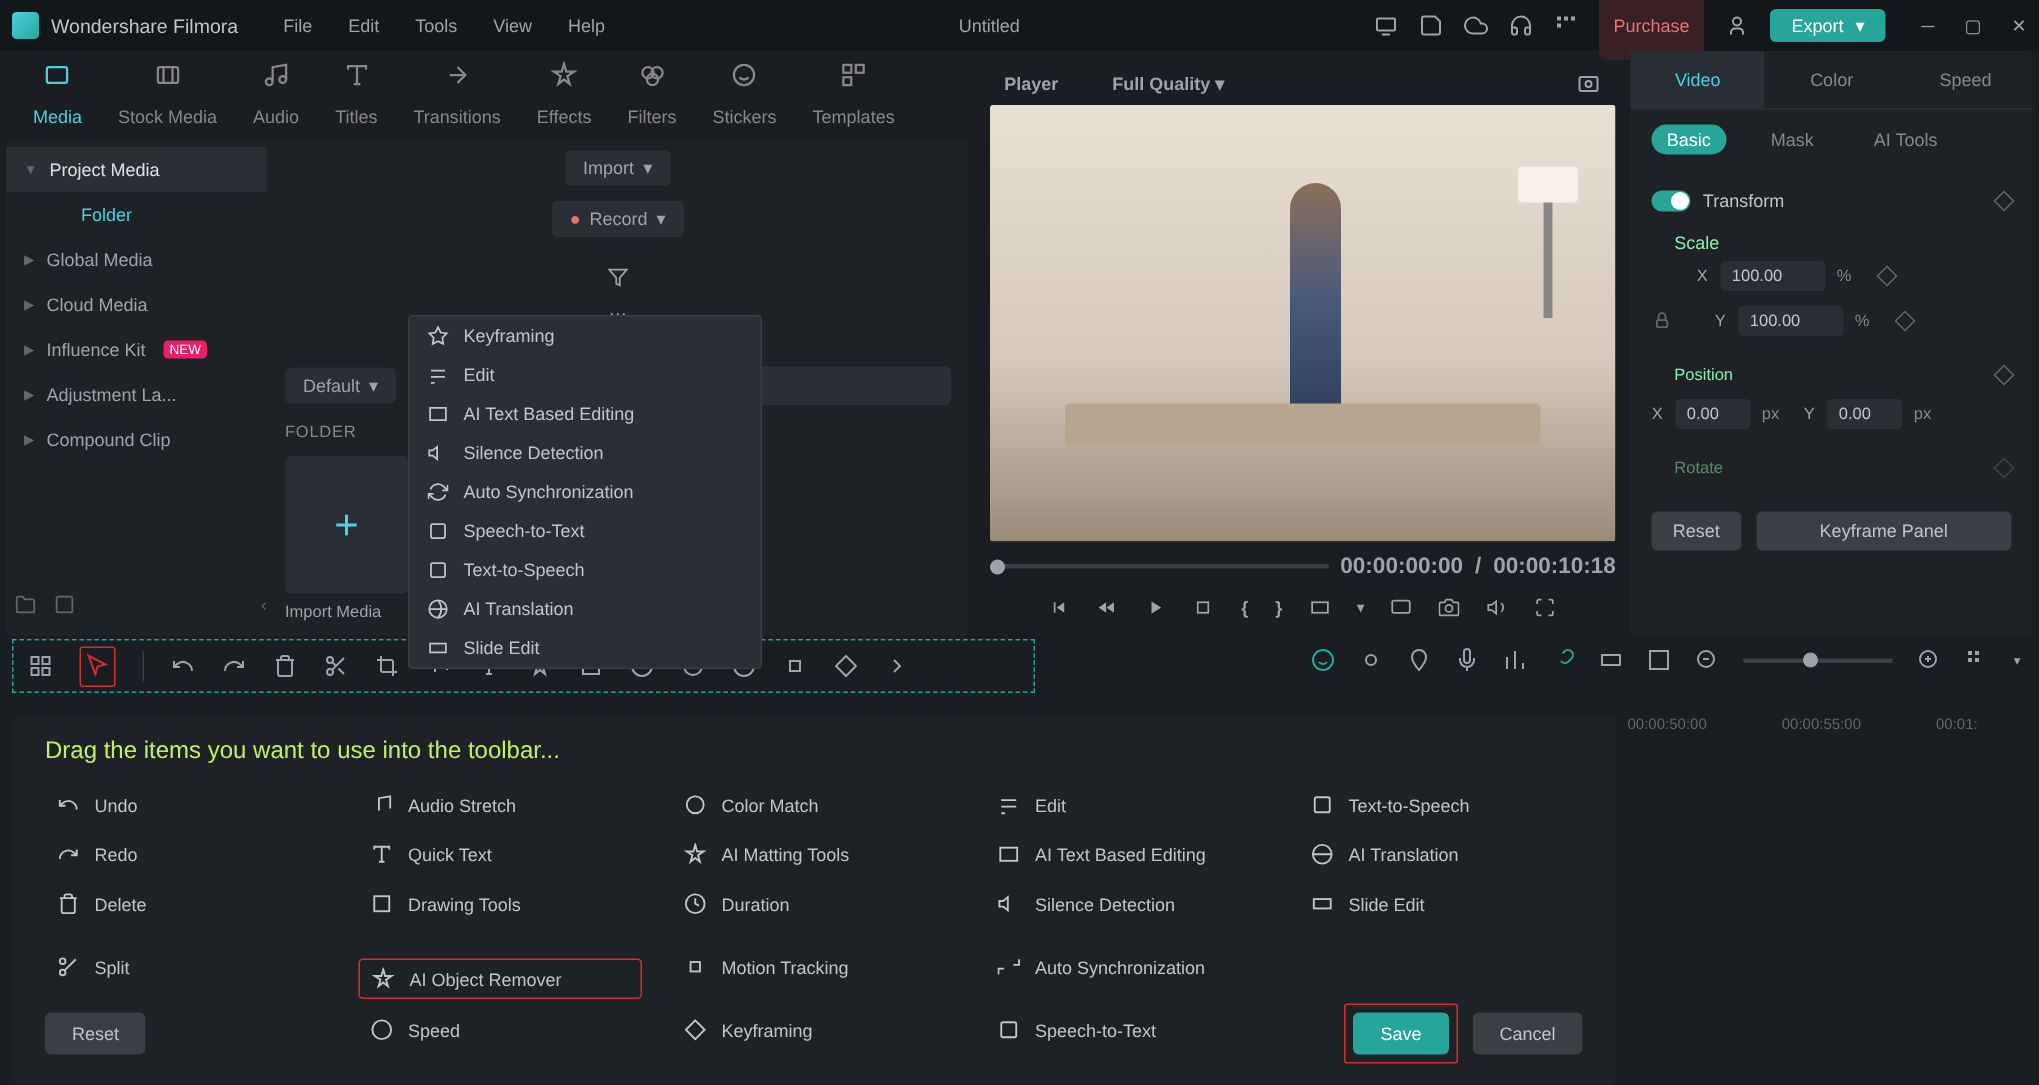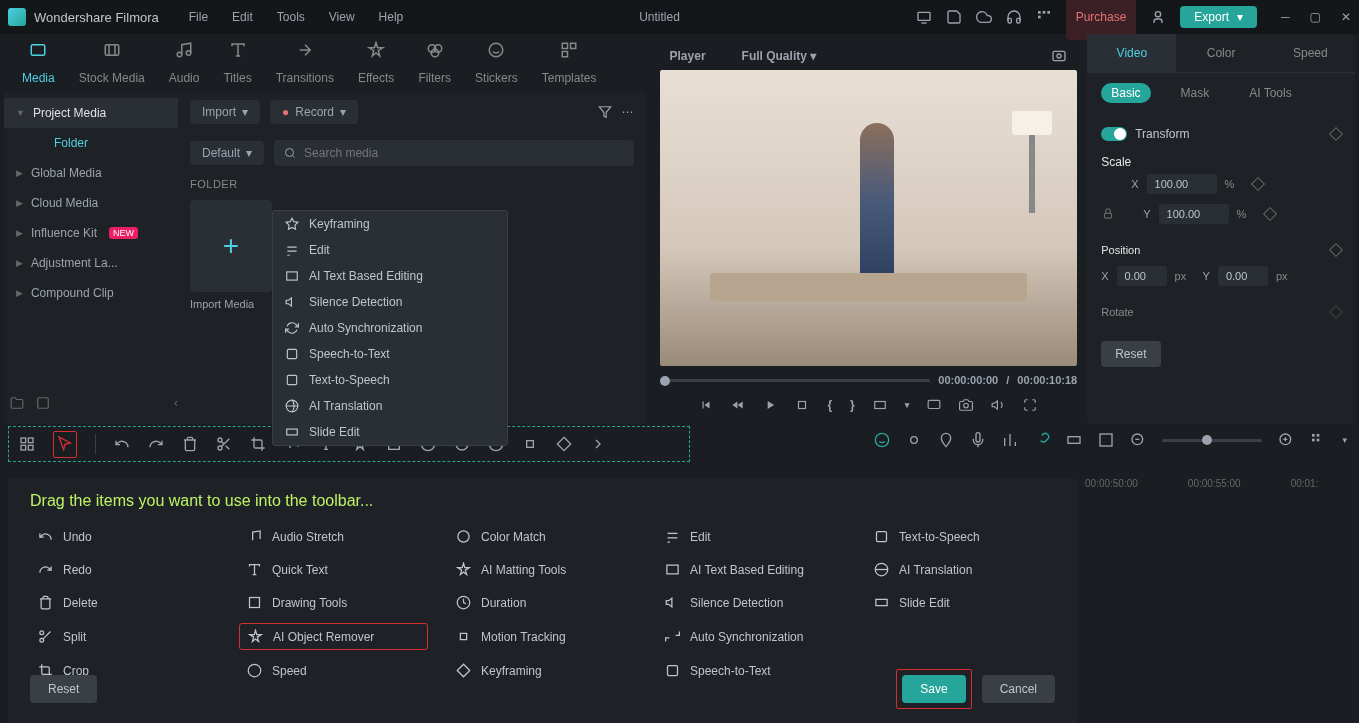--- a/index.html
+++ b/index.html
@@ -22,72 +22,72 @@
 .asset-tab.active { color: #4dd0e1; }
 .asset-tab svg { width: 20px; height: 18px; }
 .asset-body { flex: 1; display: flex; background: #1e2226; margin: 0 4px; border-radius: 4px; position: relative; }
 .sidebar-tree { width: 174px; padding: 6px 0; }
 .tree-item { padding: 8px 12px; display: flex; align-items: center; gap: 8px; cursor: pointer; color: #9ca3af; }
 .tree-item.sel { background: #2a2f35; color: #e0e0e0; }
 .tree-item .chev { font-size: 9px; color: #666; }
 .tree-sub { padding-left: 50px; color: #4dd0e1; padding-top: 8px; padding-bottom: 8px; }
 .badge-new { background: #e91e63; color: #fff; font-size: 9px; padding: 1px 4px; border-radius: 3px; margin-left: 4px; }
 .media-pane { flex: 1; padding: 8px 12px; position: relative; }
-.media-top { display: flex; align-items: center; gap: 10px; margin-bottom: 16px; }
+.media-top { display: flex; align-items: center; gap: 10px; margin-bottom: 28px; flex-direction: column; }
 .dd-btn { background: #2a2f35; padding: 5px 12px; border-radius: 4px; display: flex; align-items: center; gap: 6px; cursor: pointer; }
 .search-row { display: flex; align-items: center; gap: 10px; margin-bottom: 12px; }
 .search-box { flex: 1; background: #2a2f35; padding: 6px 10px; border-radius: 4px; display: flex; align-items: center; gap: 8px; }
 .search-box input { background: transparent; border: none; color: #9ca3af; outline: none; flex: 1; font-size: 12px; }
 .folder-label { font-size: 11px; color: #888; letter-spacing: 0.5px; }
 .import-card { width: 82px; height: 92px; background: #2a2f35; border-radius: 4px; margin-top: 10px; display: flex; flex-direction: column; align-items: center; justify-content: center; gap: 8px; cursor: pointer; }
 .import-plus { font-size: 28px; color: #4dd0e1; font-weight: 200; }
 .context-menu { position: absolute; left: 272px; top: 210px; width: 236px; background: #2a2f35; border: 1px solid #3a3f45; border-radius: 3px; overflow: hidden; z-index: 10; }
 .ctx-item { padding: 6px 12px; display: flex; align-items: center; gap: 10px; cursor: pointer; color: #c0c5cc; font-size: 12px; }
 .ctx-item svg { width: 14px; height: 14px; flex-shrink: 0; }
 .middle-col { width: 438px; padding: 8px 10px; display: flex; flex-direction: column; font-weight: bold; }
 .player-top { display: flex; align-items: center; gap: 16px; padding: 6px 10px; }
 .preview { flex: 1; background: #0a0b0d; border-radius: 2px; display: flex; align-items: center; justify-content: center; overflow: hidden; }
 .preview-scene { width: 100%; height: 100%; background: linear-gradient(180deg, #e8dfd5 0%, #d4c8ba 60%, #9a8a78 100%); position: relative; }
-.timecodes { display: flex; align-items: center; justify-content: center; gap: 8px; padding: 8px 0; font-size: 11px; color: #9ca3af; text-align: center; }
+.timecodes { display: flex; align-items: center; justify-content: center; gap: 8px; padding: 8px 0; font-size: 15px; color: #9ca3af; text-align: center; }
 .tc-line { flex: 1; height: 3px; background: #3a3f45; border-radius: 2px; position: relative; }
 .tc-line::before { content: ''; position: absolute; left: 0; width: 10px; height: 10px; background: #9ca3af; border-radius: 50%; top: -3px; }
 .player-ctrl { display: flex; align-items: center; justify-content: center; gap: 18px; padding: 4px 0; }
 .player-ctrl svg { width: 14px; height: 14px; color: #9ca3af; cursor: pointer; }
 .right-col { width: 268px; background: #1e2226; margin-right: 4px; border-radius: 4px; padding: 0; }
 .inspector-tabs { display: flex; border-bottom: 1px solid #2a2f35; }
 .insp-tab { flex: 1; text-align: center; padding: 12px 0; cursor: pointer; color: #888; }
 .insp-tab.active { background: #2a2f35; color: #4dd0e1; }
 .sub-tabs { display: flex; gap: 20px; padding: 10px 14px; }
 .sub-tab { padding: 3px 10px; border-radius: 10px; cursor: pointer; color: #888; font-size: 12px; }
 .sub-tab.active { background: #26a69a; color: #fff; }
 .prop-section { padding: 8px 14px; }
 .prop-head { display: flex; align-items: center; gap: 8px; padding: 6px 0; color: #c0c5cc; }
 .toggle { width: 26px; height: 14px; background: #26a69a; border-radius: 7px; position: relative; }
 .toggle::after { content: ''; position: absolute; right: 1px; top: 1px; width: 12px; height: 12px; background: #fff; border-radius: 50%; }
 .prop-row { display: flex; align-items: center; gap: 8px; padding: 5px 0; font-size: 11px; }
-.prop-label { color: #e5e5e5; }
+.prop-label { color: #86efac; margin-left: 15px; }
 .prop-input { background: #2a2f35; padding: 4px 8px; border-radius: 3px; width: 70px; color: #c0c5cc; text-align: left; }
 .prop-unit { color: #888; width: 20px; }
 .diamond { width: 10px; height: 10px; border: 1px solid #666; transform: rotate(45deg); cursor: pointer; }
 .reset-row { display: flex; gap: 10px; padding: 10px 14px; }
 .btn-reset { background: #3a3f45; padding: 6px 14px; border-radius: 4px; color: #c0c5cc; cursor: pointer; }
 .btn-kf { background: #3a3f45; padding: 6px 10px; border-radius: 4px; color: #c0c5cc; flex: 1; text-align: center; cursor: pointer; }
 .toolbar-row { height: 36px; display: flex; align-items: center; padding: 0 10px; gap: 18px; border: 1px dashed #26a69a; margin: 2px 8px 0 8px; width: 682px; }
 .toolbar-row svg { width: 16px; height: 16px; color: #9ca3af; cursor: pointer; }
 .tb-sel { border: 1px solid #d32f2f; padding: 3px; border-radius: 2px; }
 .toolbar-right-icons { position: absolute; right: 12px; top: 432px; display: flex; align-items: center; gap: 16px; }
 .toolbar-right-icons svg { width: 16px; height: 16px; color: #9ca3af; }
 .zoom-slider { width: 100px; height: 3px; background: #3a3f45; border-radius: 2px; position: relative; }
 .zoom-slider::after { content: ''; position: absolute; left: 40%; top: -4px; width: 10px; height: 10px; background: #9ca3af; border-radius: 50%; }
 .customize-panel { position: absolute; left: 8px; top: 478px; right: 282px; bottom: 0; background: #1e2226; border-radius: 4px; padding: 14px 22px; }
 .cust-hint { color: #bef264; font-size: 16px; margin-bottom: 14px; }
 .cust-grid { display: grid; grid-template-columns: repeat(5, 1fr); gap: 8px 20px; }
 .cust-item { display: flex; align-items: center; gap: 10px; padding: 5px 8px; cursor: pointer; color: #c0c5cc; font-size: 12px; border-radius: 3px; }
 .cust-item svg { width: 15px; height: 15px; flex-shrink: 0; }
-.cust-item.hl { border: 1px solid #d32f2f; }
+.cust-item.hl { border: 1px solid #d32f2f; margin-top: 16px; }
 .cust-bottom { position: absolute; bottom: 14px; left: 22px; right: 22px; display: flex; align-items: center; }
 .btn { padding: 7px 18px; border-radius: 4px; cursor: pointer; font-size: 12px; }
 .btn-gray { background: #3a3f45; color: #c0c5cc; }
 .btn-teal { background: #26a69a; color: #fff; }
 .save-wrap { border: 1px solid #d32f2f; padding: 5px; border-radius: 2px; margin-right: 10px; }
 .timeline-ruler { position: absolute; right: 12px; top: 478px; width: 262px; font-size: 10px; color: #666; display: flex; gap: 50px; }
 .bottom-tree { position: absolute; left: 10px; top: 396px; display: flex; gap: 12px; align-items: center; }
 .bottom-tree svg { width: 14px; height: 14px; color: #666; }
 .divider { width: 1px; height: 20px; background: #3a3f45; }
 </style>
@@ -395,20 +395,21 @@
         <div class="prop-input" style="width:50px">0.00</div>
         <span class="prop-unit">px</span>
       </div>
       <div class="prop-row" style="justify-content:space-between;margin-top:10px;opacity:0.5">
         <span class="prop-label">Rotate</span>
         <div class="diamond"></div>
       </div>
     </div>
     <div class="reset-row">
       <div class="btn-reset">Reset</div>
+      <div class="btn-kf">Keyframe Panel</div>
     </div>
   </div>
 </div>
 
 <div class="context-menu">
   <div class="ctx-item">
       <svg viewBox="0 0 24 24" fill="none" stroke="currentColor" stroke-width="2">
         <path d="M12 2l3 6 7 1-5 5 1 7-6-3-6 3 1-7-5-5 7-1z"></path>
       </svg>
       <span>Keyframing</span>

